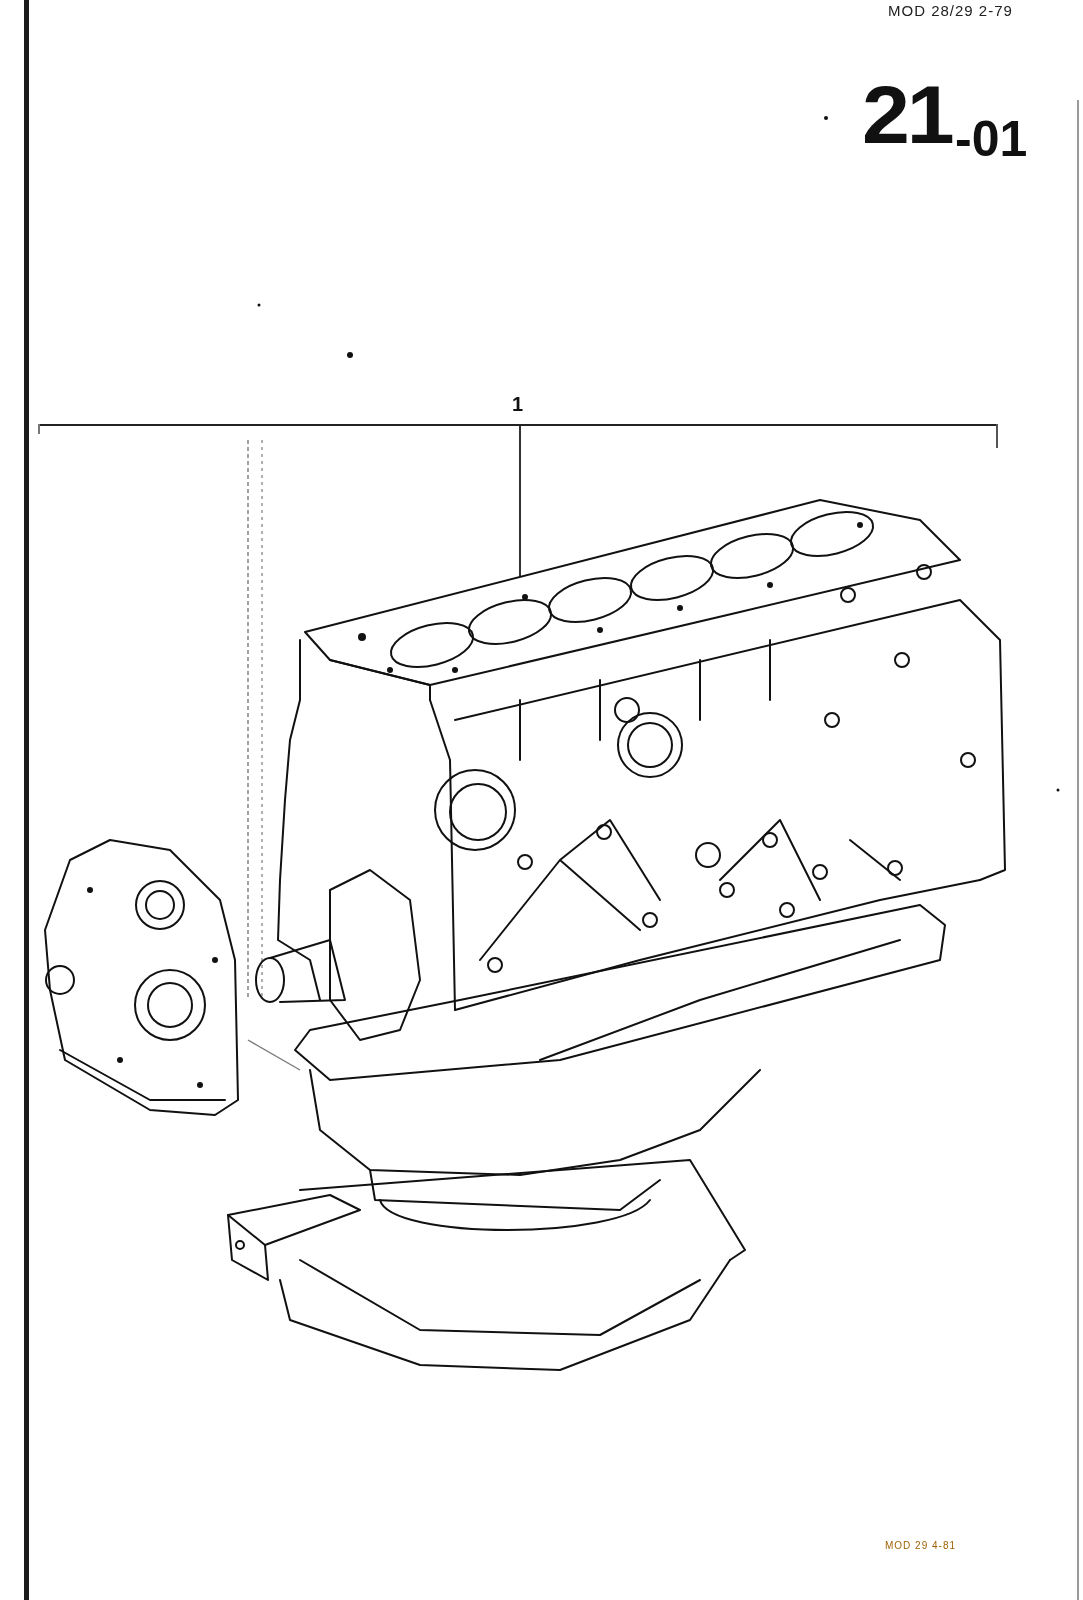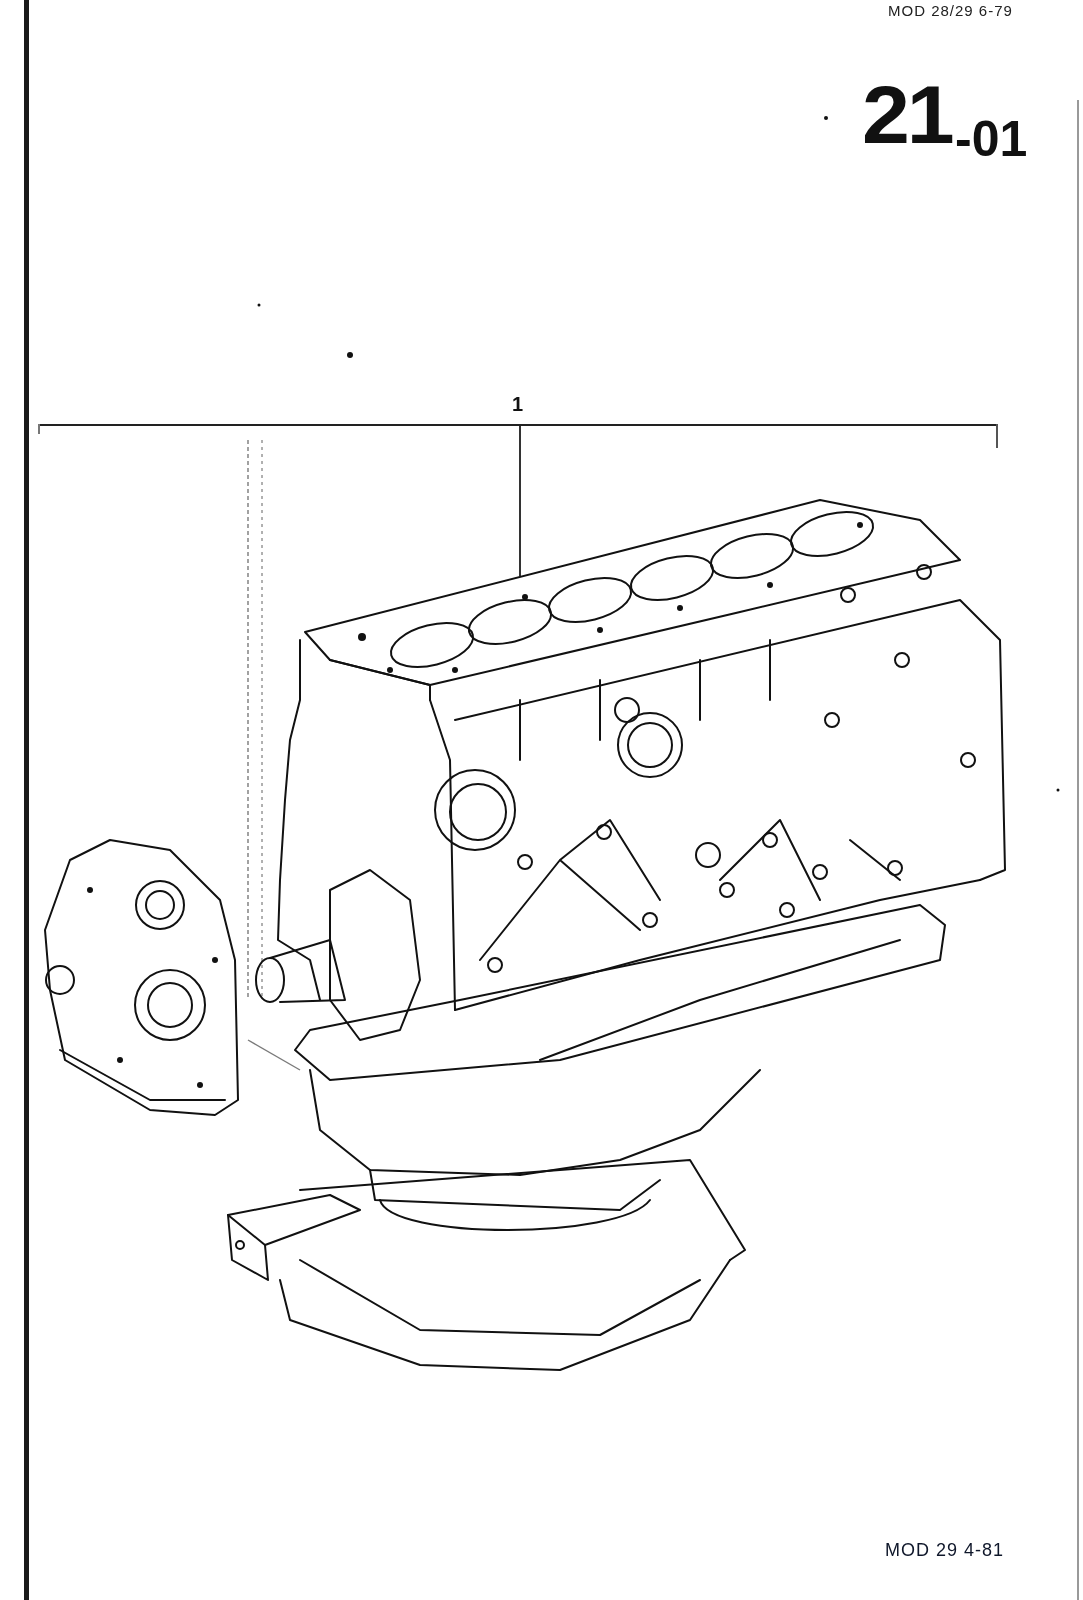--- a/index.html
+++ b/index.html
@@ -4,38 +4,38 @@
 <style>
   html, body { margin: 0; padding: 0; background: #ffffff; }
   body { width: 1083px; height: 1600px; position: relative; overflow: hidden;
          font-family: "Liberation Sans", sans-serif; color: #111; }
   .binder-edge { position: absolute; left: 24px; top: 0; width: 5px; height: 1600px; background: #1a1a1a; }
   .right-edge { position: absolute; left: 1077px; top: 100px; width: 2px; height: 1500px; background: #555; opacity: .6; }
   .header-code { position: absolute; top: 2px; left: 888px; font-size: 15px; letter-spacing: 1px; color: #222; }
   .section-num { position: absolute; top: 74px; left: 862px; font-weight: 900; font-size: 82px; line-height: 1; letter-spacing: -3px;
                  font-family: "Liberation Sans", sans-serif; transform: scaleX(1.05); transform-origin: left; }
   .section-sub { position: absolute; top: 110px; left: 955px; font-weight: 900; font-size: 50px; font-family: "Liberation Sans", sans-serif; }
-  .footer-code { position: absolute; top: 1540px; left: 885px; font-size: 18px; letter-spacing: 1px; color: #0f172a; }
+  .footer-code { position: absolute; top: 1540px; left: 885px; font-size: 10px; letter-spacing: 1px; color: #a16207; }
   .callout { position: absolute; top: 393px; left: 512px; font-size: 20px; font-weight: bold; }
   .bracket-line { position: absolute; top: 424px; left: 38px; width: 960px; height: 2px; background: #222; }
   .bracket-left { position: absolute; top: 424px; left: 38px; width: 2px; height: 10px; background: #777; }
   .bracket-right { position: absolute; top: 424px; left: 996px; width: 2px; height: 24px; background: #555; }
   .leader { position: absolute; top: 426px; left: 519px; width: 2px; height: 150px; background: #333; }
   svg.drawing { position: absolute; left: 0; top: 0; }
   .ln { fill: none; stroke: #111; stroke-width: 2; stroke-linejoin: round; stroke-linecap: round; }
   .lt { fill: none; stroke: #222; stroke-width: 1.4; }
   .dot { fill: #111; }
 </style>
 </head>
 <body>
 
 <div class="binder-edge"></div>
 <div class="right-edge"></div>
 
-<div class="header-code">MOD 28/29  6-79</div>
+<div class="header-code">MOD 28/29  2-79</div>
 <div class="section-num">21</div>
 <div class="section-sub">-01</div>
 
 <div class="callout">1</div>
 <div class="bracket-line"></div>
 <div class="bracket-left"></div>
 <div class="bracket-right"></div>
 <div class="leader"></div>
 
 <svg class="drawing" width="1083" height="1600" viewBox="0 0 1083 1600">

